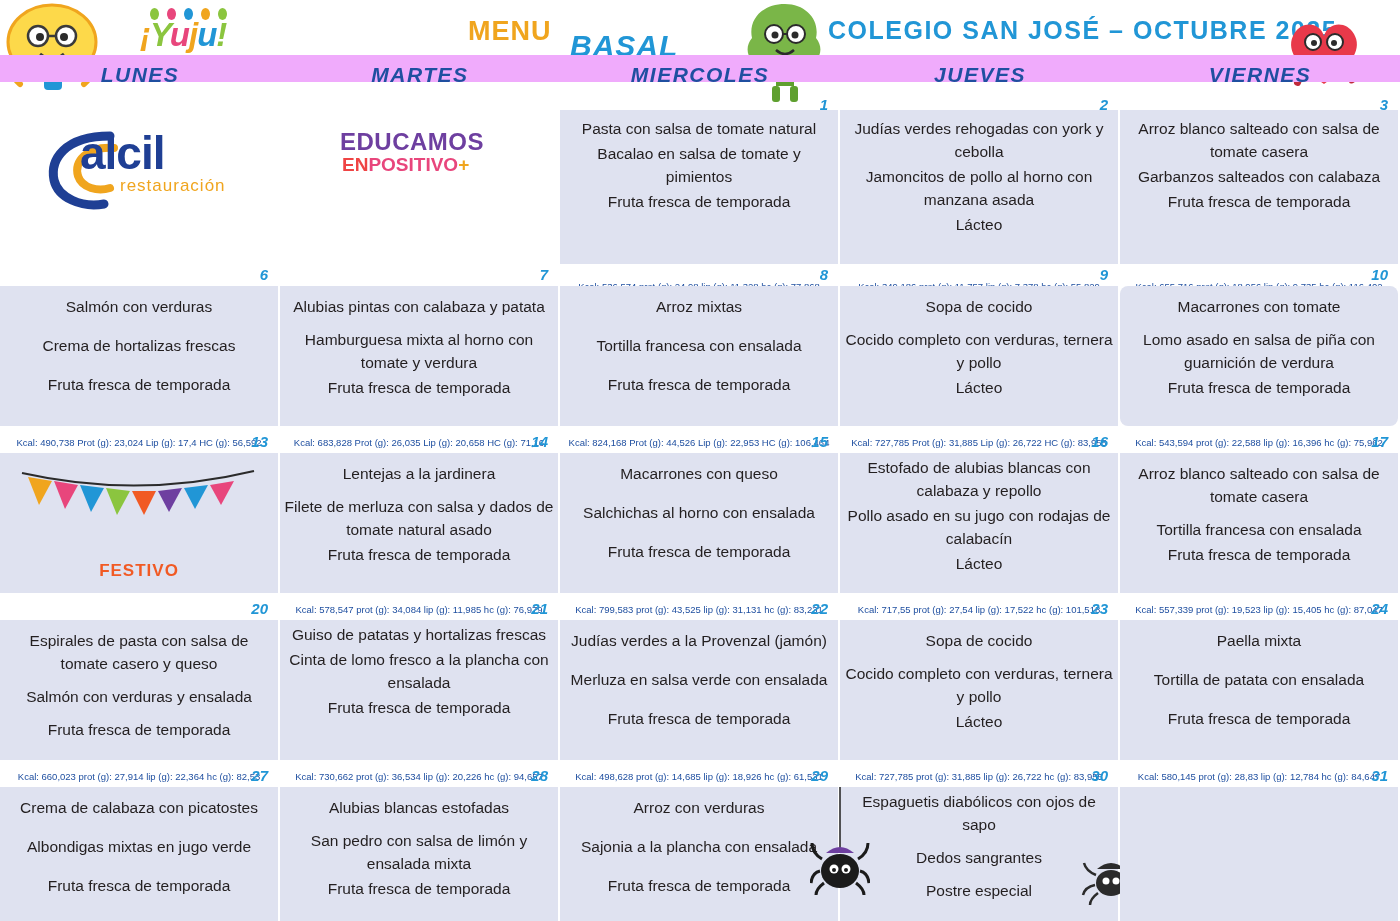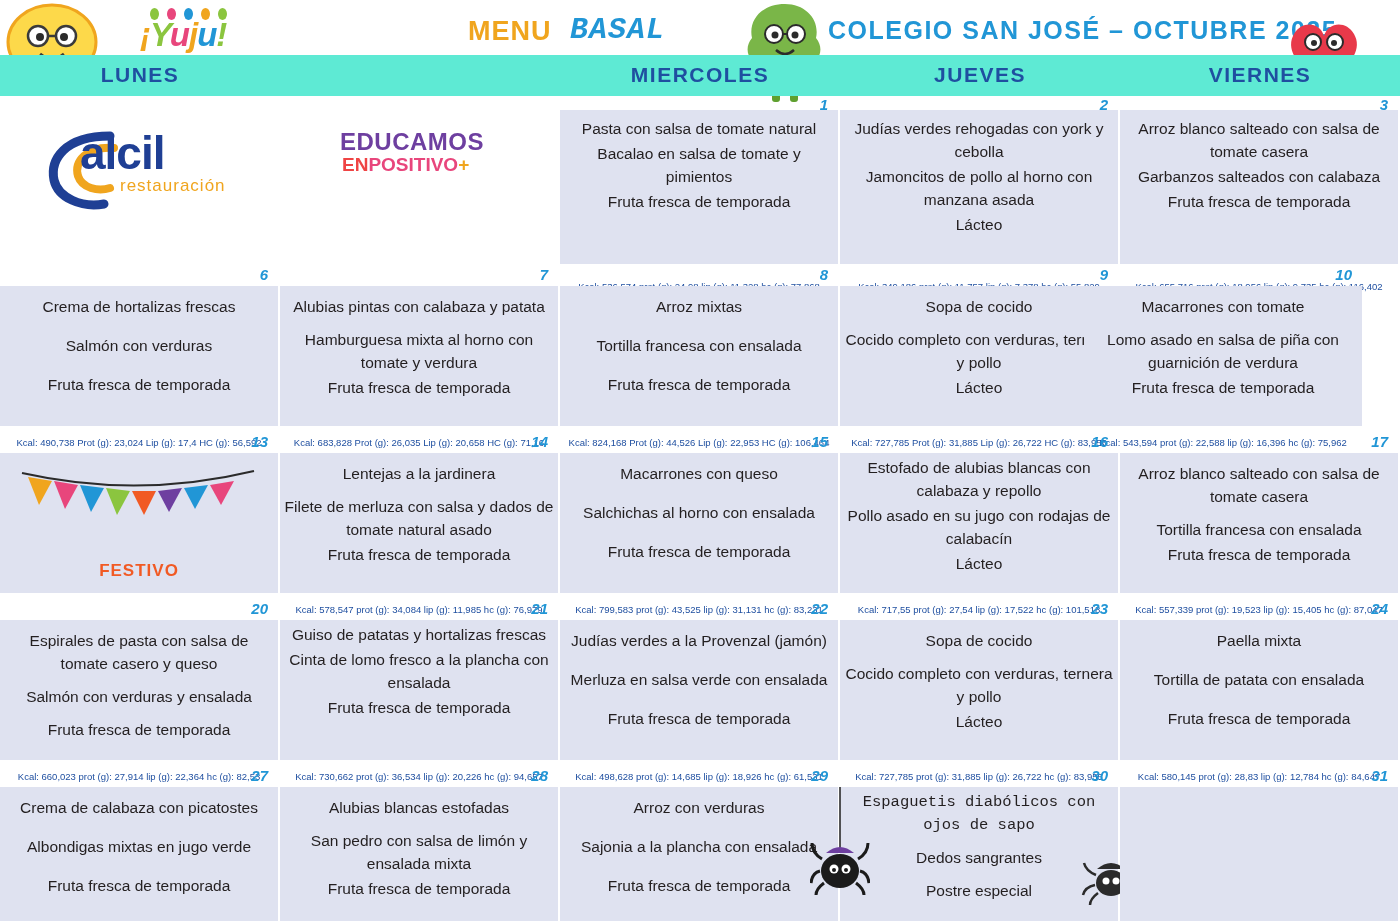--- a/index.html
+++ b/index.html
@@ -22,34 +22,35 @@
   }
   #header-titles {
     position: absolute; left: 0; top: 6px; width: 1400px; height: 48px;
   }
   .menu-word {
     position: absolute; left: 468px; top: 10px;
     font-size: 27px; letter-spacing: 1px;
     color: #f0a51e; font-weight: bold;
   }
   .menu-basal {
-    position: absolute; left: 570px; top: 7px;
+    position: absolute; left: 570px; top: 23px;
     font-size: 30px; font-style: italic; font-weight: bold;
-    color: #2196d6; letter-spacing: 1px; font-family: Liberation Mono, monospace;
+    color: #2196d6; letter-spacing: 1px;
   }
   .school-title {
     position: absolute; left: 828px; top: 10px;
     font-size: 25px; font-weight: bold; color: #2196d6;
     letter-spacing: 1.5px;
   }
 
   
   #weekbar {
-    position: absolute; left: 0; top: 55px; width: 1400px; height: 41px;
-    background: #5eead4;
+    position: absolute; left: 0; top: 55px; width: 1400px; height: 27px;
+    background: #f0abfc;
+    font-style: italic;
   }
   #weekbar .daycell {
     position: absolute; top: 8px; height: 28px;
     text-align: center;
     color: #1f4fa0; font-weight: bold; font-size: 21px;
     letter-spacing: 1.5px;
   }
 
   
   .yuju {
@@ -186,20 +187,21 @@
         <circle cx="36" cy="35" r="3" fill="#2b2b2b"></circle>
         <circle cx="56" cy="35" r="3" fill="#2b2b2b"></circle>
         <path d="M37 48 q9 7 18 0" stroke="#2b2b2b" stroke-width="2.5" fill="none"></path>
         <rect x="18" y="60" width="7" height="18" rx="3" fill="#c02a3a" transform="rotate(20 21 69)"></rect>
         <rect x="68" y="58" width="7" height="18" rx="3" fill="#c02a3a" transform="rotate(-25 71 67)"></rect>
       </svg>
     </div>
 
     <div id="weekbar">
       <div class="daycell" style="left:0px;width:280px;">LUNES</div>
+      <div class="daycell" style="left:280px;width:280px;">MARTES</div>
       <div class="daycell" style="left:560px;width:280px;">MIERCOLES</div>
       <div class="daycell" style="left:840px;width:280px;">JUEVES</div>
       <div class="daycell" style="left:1120px;width:280px;">VIERNES</div>
     </div>
   </div>
 
   <div id="grid">
 
     <div class="cell empty" style="left:0px;top:0px;width:278px;height:168px;">
       <div class="alcil">
@@ -253,22 +255,22 @@
         <div class="dish">Arroz blanco salteado con salsa de tomate casera</div>
         <div class="dish">Garbanzos salteados con calabaza</div>
         <div class="dish">Fruta fresca de temporada</div>
       </div>
       <div class="kcal" style="bottom:-28px;">Kcal: 655,716 prot (g): 18,956 lip (g): 9,735 hc (g): 116,402</div>
     </div>
 
     <div class="cell" style="left:0px;top:190px;width:278px;height:140px;">
       <div class="daynum" style="top:-20px;">6</div>
       <div class="dishes" style="top:10px;">
+        <div class="dish" style="margin-bottom:16px;">Salmón con verduras</div>
         <div class="dish" style="margin-bottom:16px;">Crema de hortalizas frescas</div>
-        <div class="dish" style="margin-bottom:16px;">Salmón con verduras</div>
         <div class="dish">Fruta fresca de temporada</div>
       </div>
       <div class="kcal" style="bottom:-22px;">Kcal: 490,738 Prot (g): 23,024 Lip (g): 17,4 HC (g): 56,592</div>
     </div>
 
     <div class="cell" style="left:280px;top:190px;width:278px;height:140px;">
       <div class="daynum" style="top:-20px;">7</div>
       <div class="dishes" style="top:10px;">
         <div class="dish" style="margin-bottom:10px;">Alubias pintas con calabaza y patata</div>
         <div class="dish">Hamburguesa mixta al horno con tomate y verdura</div>
@@ -290,21 +292,21 @@
     <div class="cell" style="left:840px;top:190px;width:278px;height:140px;">
       <div class="daynum" style="top:-20px;">9</div>
       <div class="dishes" style="top:10px;">
         <div class="dish" style="margin-bottom:10px;">Sopa de cocido</div>
         <div class="dish">Cocido completo con verduras, ternera y pollo</div>
         <div class="dish">Lácteo</div>
       </div>
       <div class="kcal" style="bottom:-22px;">Kcal: 727,785 Prot (g): 31,885 Lip (g): 26,722 HC (g): 83,955</div>
     </div>
 
-    <div class="cell" style="left:1084px;top:190px;width:278px;height:140px;">
+    <div class="cell" style="left:1120px;top:190px;width:278px;height:140px;border-radius:8px;">
       <div class="daynum" style="top:-20px;">10</div>
       <div class="dishes" style="top:10px;">
         <div class="dish" style="margin-bottom:10px;">Macarrones con tomate</div>
         <div class="dish">Lomo asado en salsa de piña con guarnición de verdura</div>
         <div class="dish">Fruta fresca de temporada</div>
       </div>
       <div class="kcal" style="bottom:-22px;">Kcal: 543,594 prot (g): 22,588 lip (g): 16,396 hc (g): 75,962</div>
     </div>
 
     <div class="cell" style="left:0px;top:357px;width:278px;height:140px;">
@@ -443,21 +445,21 @@
         <div class="dish" style="margin-bottom:16px;">Arroz  con verduras</div>
         <div class="dish" style="margin-bottom:16px;">Sajonia a la plancha con ensalada</div>
         <div class="dish">Fruta fresca de temporada</div>
       </div>
 
     </div>
 
     <div class="cell" style="left:840px;top:691px;width:278px;height:134px;">
       <div class="daynum" style="top:-20px;">30</div>
       <div class="dishes" style="top:4px;">
-        <div class="dish" style="margin-bottom:10px;font-family:Liberation Mono, monospace;">Espaguetis diabólicos con ojos de sapo</div>
+        <div class="dish" style="margin-bottom:10px;">Espaguetis diabólicos con ojos de sapo</div>
         <div class="dish" style="margin-bottom:10px;">Dedos sangrantes</div>
         <div class="dish">Postre especial</div>
       </div>
       <div class="spider" style="left:-30px;top:0px;">
         <svg width="60" height="110" viewBox="0 0 60 110">
           <line x1="30" y1="0" x2="30" y2="62" stroke="#2b2b2b" stroke-width="1.6"></line>
           <ellipse cx="30" cy="84" rx="19" ry="17" fill="#1b1b1b"></ellipse>
           <path d="M12 72 q-10 -6 -10 -16" stroke="#1b1b1b" stroke-width="3" fill="none"></path>
           <path d="M48 72 q10 -6 10 -16" stroke="#1b1b1b" stroke-width="3" fill="none"></path>
           <path d="M10 84 q-8 2 -9 12" stroke="#1b1b1b" stroke-width="3" fill="none"></path>

